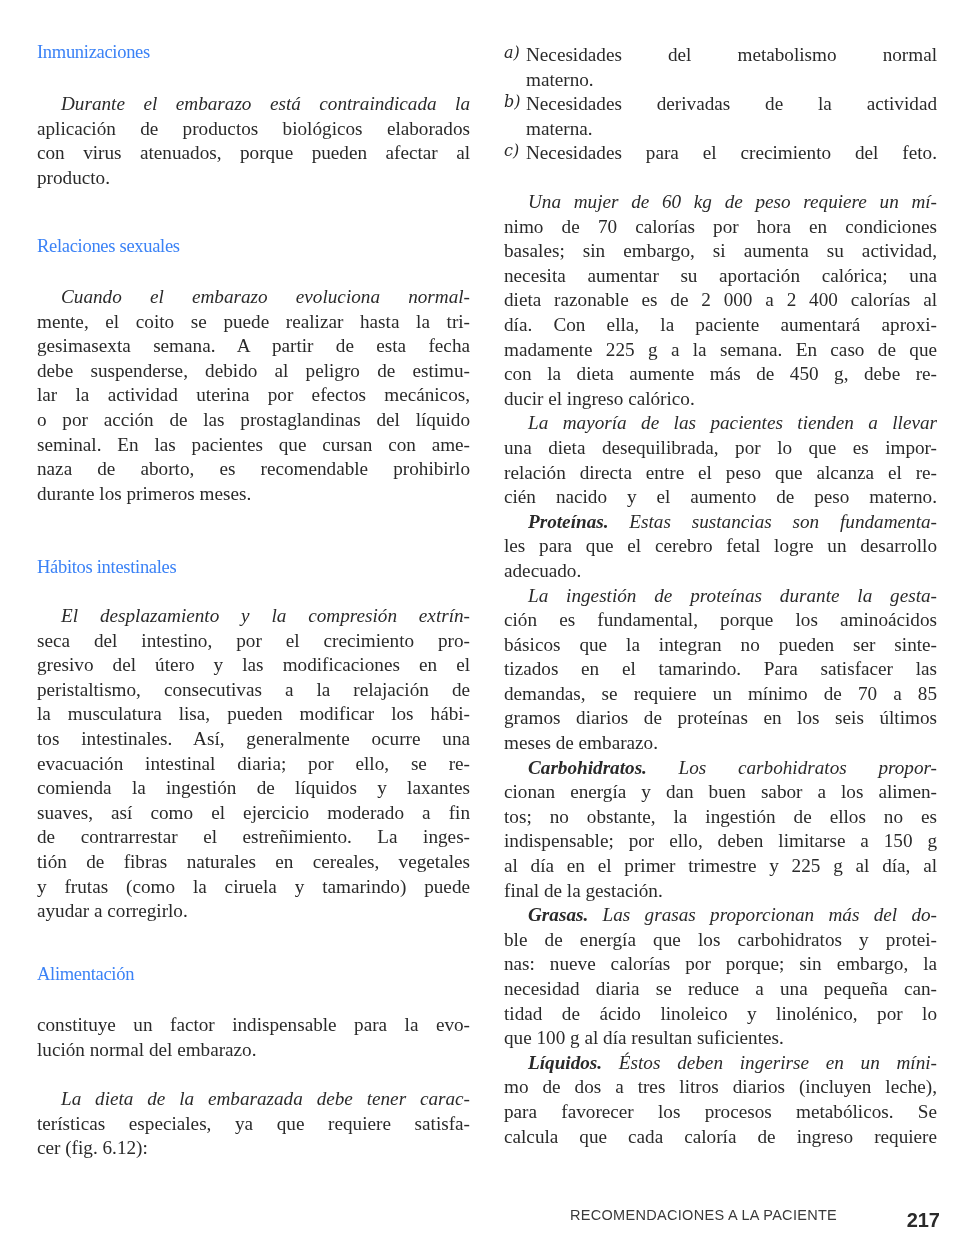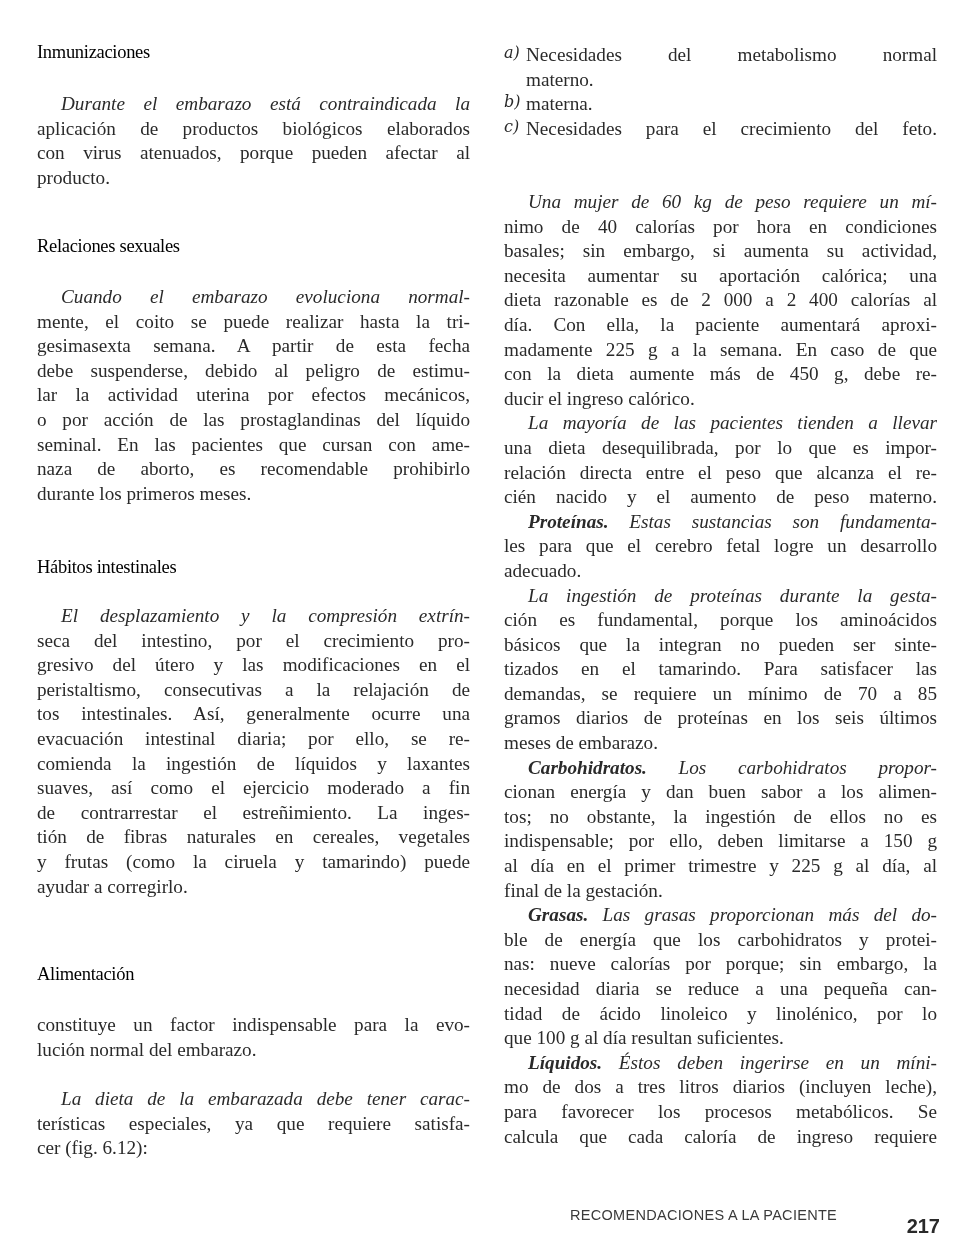--- a/index.html
+++ b/index.html
@@ -1,35 +1,35 @@
 <!DOCTYPE html>
 <html><head>
 <meta charset="utf-8">
 <style>
   html, body { margin: 0; padding: 0; background: #ffffff; }
   body { width: 970px; height: 1251px; position: relative; overflow: hidden;
          font-family: "DejaVu Serif", "Liberation Serif", serif; color: #2a2a2a; }
   .col { position: absolute; top: 0; }
   .col-left { left: 37px; width: 433px; }
   .col-right { left: 504px; width: 433px; }
-  .h { position: absolute; left: 0; font-size: 18.5px; letter-spacing: -0.3px; color: #000000; font-family: "Liberation Serif", serif; }
+  .h { position: absolute; left: 0; font-size: 18.5px; letter-spacing: -0.3px; color: #3b82f6; font-family: "Liberation Serif", serif; }
   .para { position: absolute; left: 0; width: 100%; }
   .ln { display: block; height: 24.6px; line-height: 24.6px; font-size: 19.2px;
         font-family: "Liberation Serif", serif; text-align: justify; text-align-last: justify;
         white-space: nowrap; color: #2a2a2a; }
   .ln.last { text-align-last: left; }
   .ind { padding-left: 24px; font-style: italic; }
   .b { font-weight: bold; }
   .list .ln { padding-left: 22px; }
   .list .mk { position: absolute; left: 0; font-style: italic; }
   .list .row { position: relative; }
   .footer { position: absolute; top: 1203px; left: 570px; width: 370px; height: 24px; }
   .footer-title { position: absolute; left: 0; top: 4px; font-family: "Liberation Sans", sans-serif;
                   font-size: 14.5px; color: #3a3a3a; letter-spacing: 0.3px; }
-  .footer-page { position: absolute; right: 0; top: 12px; font-family: "Liberation Sans", sans-serif;
+  .footer-page { position: absolute; right: 0; top: 6px; font-family: "Liberation Sans", sans-serif;
                  font-weight: bold; font-size: 20px; color: #2a2a2a; }
 </style>
 </head>
 <body>
 
 <div class="col col-left">
 
   <div class="h" style="top:42px">Inmunizaciones</div>
   <div class="para" style="top:92px">
     <span class="ln ind">Durante el embarazo está contraindicada la</span>
@@ -50,20 +50,21 @@
     <span class="ln">naza de aborto, es recomendable prohibirlo</span>
     <span class="ln last">durante los primeros meses.</span>
   </div>
 
   <div class="h" style="top:557px">Hábitos intestinales</div>
   <div class="para" style="top:604px">
     <span class="ln ind">El desplazamiento y la compresión extrín-</span>
     <span class="ln">seca del intestino, por el crecimiento pro-</span>
     <span class="ln">gresivo del útero y las modificaciones en el</span>
     <span class="ln">peristaltismo, consecutivas a la relajación de</span>
+    <span class="ln">la musculatura lisa, pueden modificar los hábi-</span>
     <span class="ln">tos intestinales. Así, generalmente ocurre una</span>
     <span class="ln">evacuación intestinal diaria; por ello, se re-</span>
     <span class="ln">comienda la ingestión de líquidos y laxantes</span>
     <span class="ln">suaves, así como el ejercicio moderado a fin</span>
     <span class="ln">de contrarrestar el estreñimiento. La inges-</span>
     <span class="ln">tión de fibras naturales en cereales, vegetales</span>
     <span class="ln">y frutas (como la ciruela y tamarindo) puede</span>
     <span class="ln last">ayudar a corregirlo.</span>
   </div>
 
@@ -82,31 +83,32 @@
 <div class="col col-right">
 
   <div class="para list" style="top:43px">
     <div class="row">
       <span class="mk" style="top:0">a)</span>
       <span class="ln">Necesidades del metabolismo normal</span>
       <span class="ln last">materno.</span>
     </div>
     <div class="row">
       <span class="mk" style="top:0">b)</span>
+      <span class="ln">Necesidades derivadas de la actividad</span>
       <span class="ln last">materna.</span>
     </div>
     <div class="row">
       <span class="mk" style="top:0">c)</span>
       <span class="ln">Necesidades para el crecimiento del feto.</span>
     </div>
   </div>
 
   <div class="para" style="top:190px">
     <span class="ln ind">Una mujer de 60 kg de peso requiere un mí-</span>
-    <span class="ln">nimo de 40 calorías por hora en condiciones</span>
+    <span class="ln">nimo de 70 calorías por hora en condiciones</span>
     <span class="ln">basales; sin embargo, si aumenta su actividad,</span>
     <span class="ln">necesita aumentar su aportación calórica; una</span>
     <span class="ln">dieta razonable es de 2 000 a 2 400 calorías al</span>
     <span class="ln">día. Con ella, la paciente aumentará aproxi-</span>
     <span class="ln">madamente 225 g a la semana. En caso de que</span>
     <span class="ln">con la dieta aumente más de 450 g, debe re-</span>
     <span class="ln last">ducir el ingreso calórico.</span>
     <span class="ln ind">La mayoría de las pacientes tienden a llevar</span>
     <span class="ln">una dieta desequilibrada, por lo que es impor-</span>
     <span class="ln">relación directa entre el peso que alcanza el re-</span>

